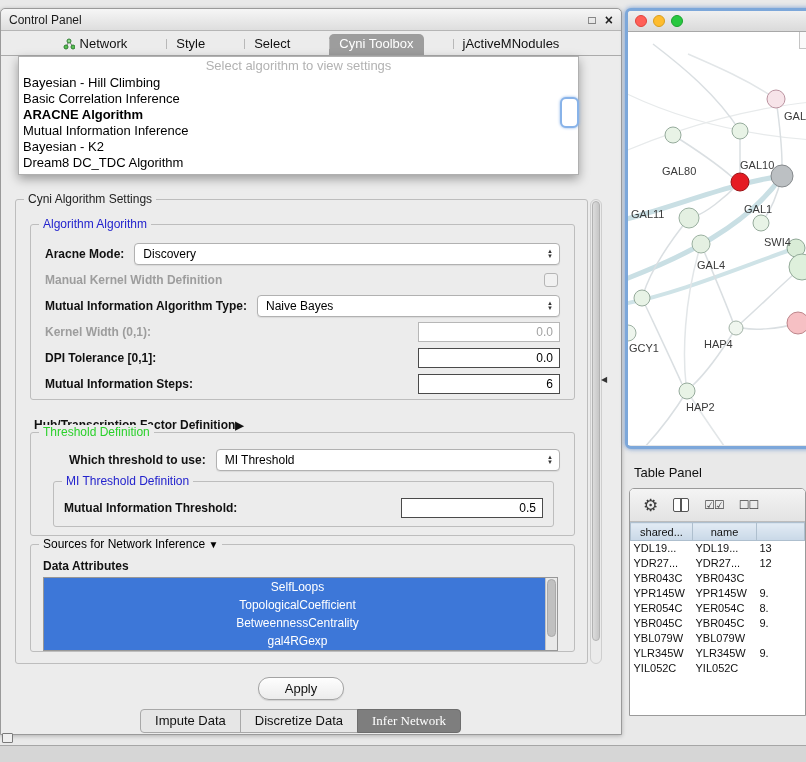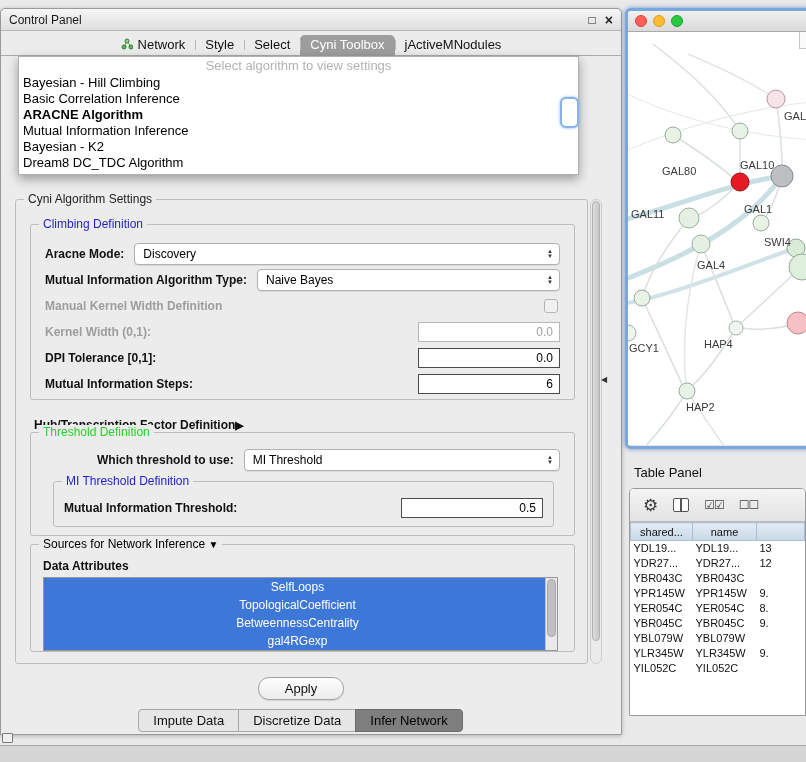--- a/index.html
+++ b/index.html
@@ -11,22 +11,22 @@
     background:#ececec; border:1px solid #9a9a9a; border-radius:5px 5px 0 0;
     box-shadow:0 1px 4px rgba(0,0,0,.25); }
   .titlebar { height:22px; background:linear-gradient(#f6f6f6,#dedede);
     border-bottom:1px solid #b5b5b5; display:flex; align-items:center;
     padding:0 8px; font-size:12px; color:#1a1a1a; border-radius:5px 5px 0 0; }
   .titlebar .spacer { flex:1; }
   .win-btn { font-size:12px; color:#222; margin-left:9px; line-height:12px; }
   .win-btn.close { font-weight:bold; font-size:14px; }
 
   
-  .top-tabs { display:flex; align-items:center; justify-content:center;
-    height:25px; border-bottom:1px solid #ababab; padding-top:4px; font-size:13px; }
+  .top-tabs { display:flex; align-items:flex-end; justify-content:center;
+    height:25px; border-bottom:1px solid #ababab; padding-top:4px; font-size:13px;gap:29px; }
   .tab { padding:2px 10px 4px; display:flex; align-items:center; gap:5px;
     color:#111; position:relative; }
   .tab + .tab::before { content:""; position:absolute; left:0; top:5px; bottom:6px;
     width:1px; background:#b8b8b8; }
   .tab.selected { background:#9d9d9d; color:#fff; border-radius:5px 5px 0 0; }
 
   
   #algo-popup { position:absolute; left:17px; top:47px; width:561px; background:#fff;
     border:1px solid #b0b0b0; box-shadow:0 4px 10px rgba(0,0,0,.35); z-index:40;
     padding-bottom:3px; }
@@ -65,21 +65,21 @@
     padding:0 6px; font-size:12px; color:#000; }
   .numfield.dis { border-color:#b7b7b7; color:#a2a2a2; }
   .checkbox { width:14px; height:14px; margin-left:auto; margin-right:2px;
     border:1px solid #b5b5b5; border-radius:3px; background:#f1f1f1; }
 
   .hub-row { position:absolute; left:18px; top:218px; display:flex; align-items:center;
     gap:0; font-size:12px; font-weight:bold; color:#111; }
   .tri-right { font-size:11px; }
   .tri-down { font-size:10px; }
 
-  .which-row { margin-left:52px; }
+  .which-row { margin-left:24px; }
   .mi-group { position:relative; margin:8px 10px 0 12px; border:1px solid #bdbdbd;
     border-radius:3px; height:46px; padding:12px 6px 0; }
   .mi-group > .group-title { position:absolute; top:-8px; left:8px; background:#ececec;
     padding:0 4px; font-size:12px; }
   .mi-row { height:28px; }
 
   .attr-label { font-size:12px; font-weight:bold; color:#111; margin:2px 0 4px 2px; }
   .attr-list { position:relative; margin-left:2px; width:515px; height:74px;
     border:1px solid #979797; background:#fff; overflow:hidden; }
   .attr-item { height:18px; line-height:18px; padding-left:6px; font-size:12px;
@@ -101,21 +101,21 @@
     border-radius:11px; background:linear-gradient(#fefefe,#ececec);
     box-shadow:0 1px 1px rgba(0,0,0,.12); color:#111;
     font-family:"Liberation Sans",sans-serif; }
 
   #bottom-tabs { position:absolute; left:0; right:20px; top:700px; display:flex;
     justify-content:center; font-size:13px; }
   .btab { padding:3px 14px; border:1px solid #a8a8a8; background:#e6e6e6;
     color:#111; margin-left:-1px; }
   .btab:first-child { border-radius:4px 0 0 4px; }
   .btab:last-child { border-radius:0 4px 4px 0; }
-  .btab.selected { background:#7e7e7e; color:#000000; border-color:#6d6d6d; }
+  .btab.selected { background:#7e7e7e; color:#ffffff; border-color:#6d6d6d;font-family:Liberation Serif, serif; }
 
   
   #network-window { position:absolute; left:625px; top:8px; width:190px; height:441px;
     border:3px solid #7ca7da; border-radius:6px; background:#e8e8e8;
     box-shadow:0 0 5px rgba(80,130,200,.8); }
   #network-titlebar { height:21px; background:linear-gradient(#f0f0f0,#dadada);
     border-bottom:1px solid #a8a8a8; display:flex; align-items:center;
     padding-left:7px; gap:6px; border-radius:3px 3px 0 0; }
   .light { width:12px; height:12px; border-radius:50%; }
   .light.red { background:#ff5f57; border:1px solid #df433c; }
@@ -198,47 +198,47 @@
           <div class="popup-item">Bayesian - K2</div>
           <div class="popup-item">Dream8 DC_TDC Algorithm</div>
         </div>
     </div>
     <div id="combo-fragment"></div>
 
     <div class="group" id="settings-group">
       <span class="group-title">Cyni Algorithm Settings</span>
 
       <div class="group alg-group">
-        <span class="group-title title-blue">Climbing Definition</span>
+        <span class="group-title title-blue">Algorithm Algorithm</span>
 
         <div class="frow">
           <span class="lbl">Aracne Mode:</span>
           <div class="combo">
             <span>Discovery</span>
             <span class="arrows">
                 <i>▲</i>
                 <i>▼</i>
               </span>
           </div>
         </div>
 
         <div class="frow">
+          <span class="lbl dis">Manual Kernel Width Definition</span>
+          <span class="checkbox"></span>
+        </div>
+
+        <div class="frow">
           <span class="lbl">Mutual Information Algorithm Type:</span>
           <div class="combo">
             <span>Naive Bayes</span>
             <span class="arrows">
                 <i>▲</i>
                 <i>▼</i>
               </span>
           </div>
-        </div>
-
-        <div class="frow">
-          <span class="lbl dis">Manual Kernel Width Definition</span>
-          <span class="checkbox"></span>
         </div>
 
         <div class="frow">
           <span class="lbl dis">Kernel Width (0,1):</span>
           <div class="numfield dis">
             <span>0.0</span>
           </div>
         </div>
 
         <div class="frow">

